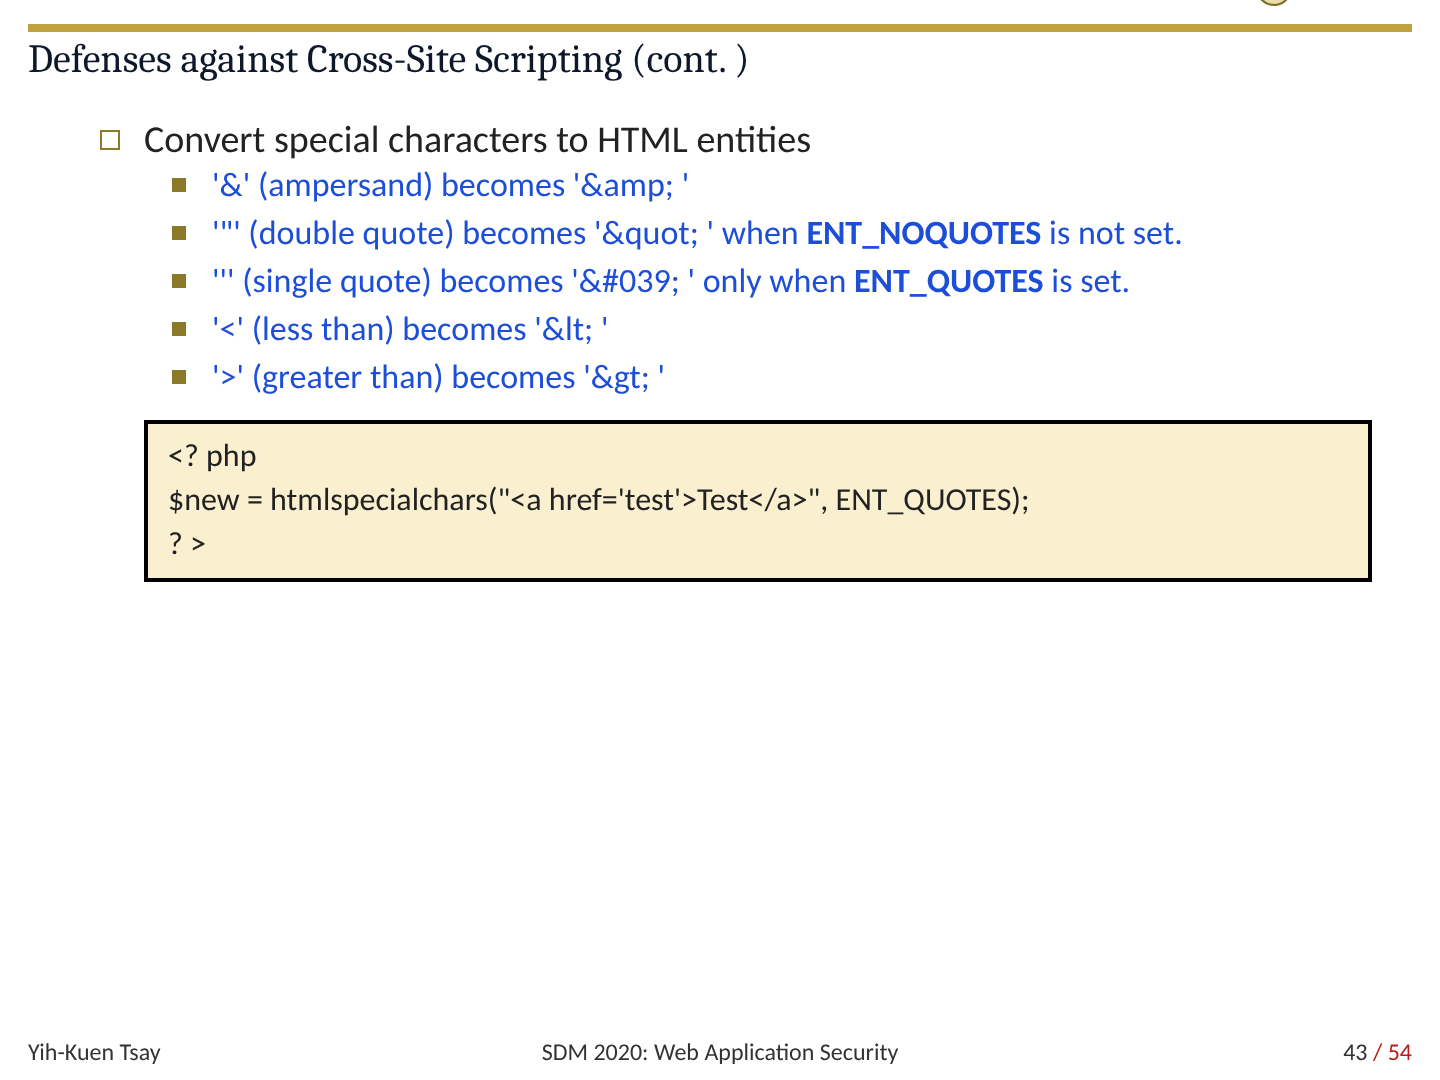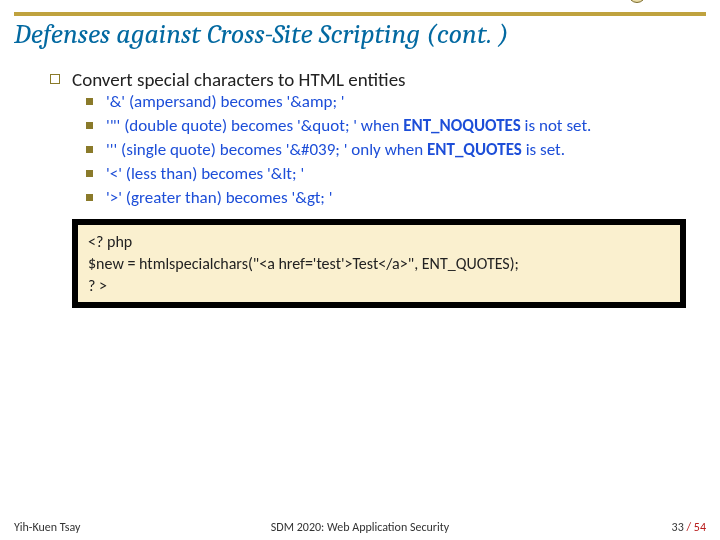--- a/index.html
+++ b/index.html
@@ -33,25 +33,24 @@
     border: 1px solid #7a6a2a;
     border-radius: 50%;
     display: inline-flex;
     align-items: center;
     justify-content: center;
     font-size: 9px;
     color: #7a6a2a;
     background: radial-gradient(circle, #f4e9c0 40%, #d6c47a 100%);
   }
   .title {
-    font-size: 28px;
-    color: #0369a1;
+    font-size: 20px;
+    color: #0f172a;
     font-family: Cambria, Georgia, serif;
     padding: 2px 14px 10px 14px;
-    font-style: italic;
   }
   .content {
     padding: 8px 30px 0 44px;
   }
   .lvl1 {
     position: relative;
     font-size: 20px;
     color: #222;
     line-height: 1.25;
     margin-bottom: 8px;
@@ -98,21 +97,21 @@
     content: "";
     position: absolute;
     left: -20px;
     top: 7px;
     width: 7px;
     height: 7px;
     background: #8a7a2a;
   }
   .codebox {
     margin: 10px 4px 0 0;
-    border: 6px solid #000000;
+    border: 2px solid #000000;
     background: #faf0cf;
     padding: 6px 10px;
     font-size: 16px;
     color: #222;
     line-height: 1.35;
     font-family: Calibri, Arial, sans-serif;
   }
   .footer {
     position: absolute;
     bottom: 6px;
@@ -169,15 +168,15 @@
       <div>$new = htmlspecialchars("&lt;a href='test'&gt;Test&lt;/a&gt;", ENT_QUOTES);</div>
       <div>? &gt;</div>
     </div>
   </div>
 </div>
 
 <div class="footer">
   <span>Yih-Kuen Tsay</span>
   <span class="center">SDM 2020: Web Application Security</span>
   <span>
-    <span>33</span><span class="total"><span> / </span><span>54</span></span>
+    <span>43</span><span class="total"><span> / </span><span>54</span></span>
   </span>
 </div>
 
 </body></html>

